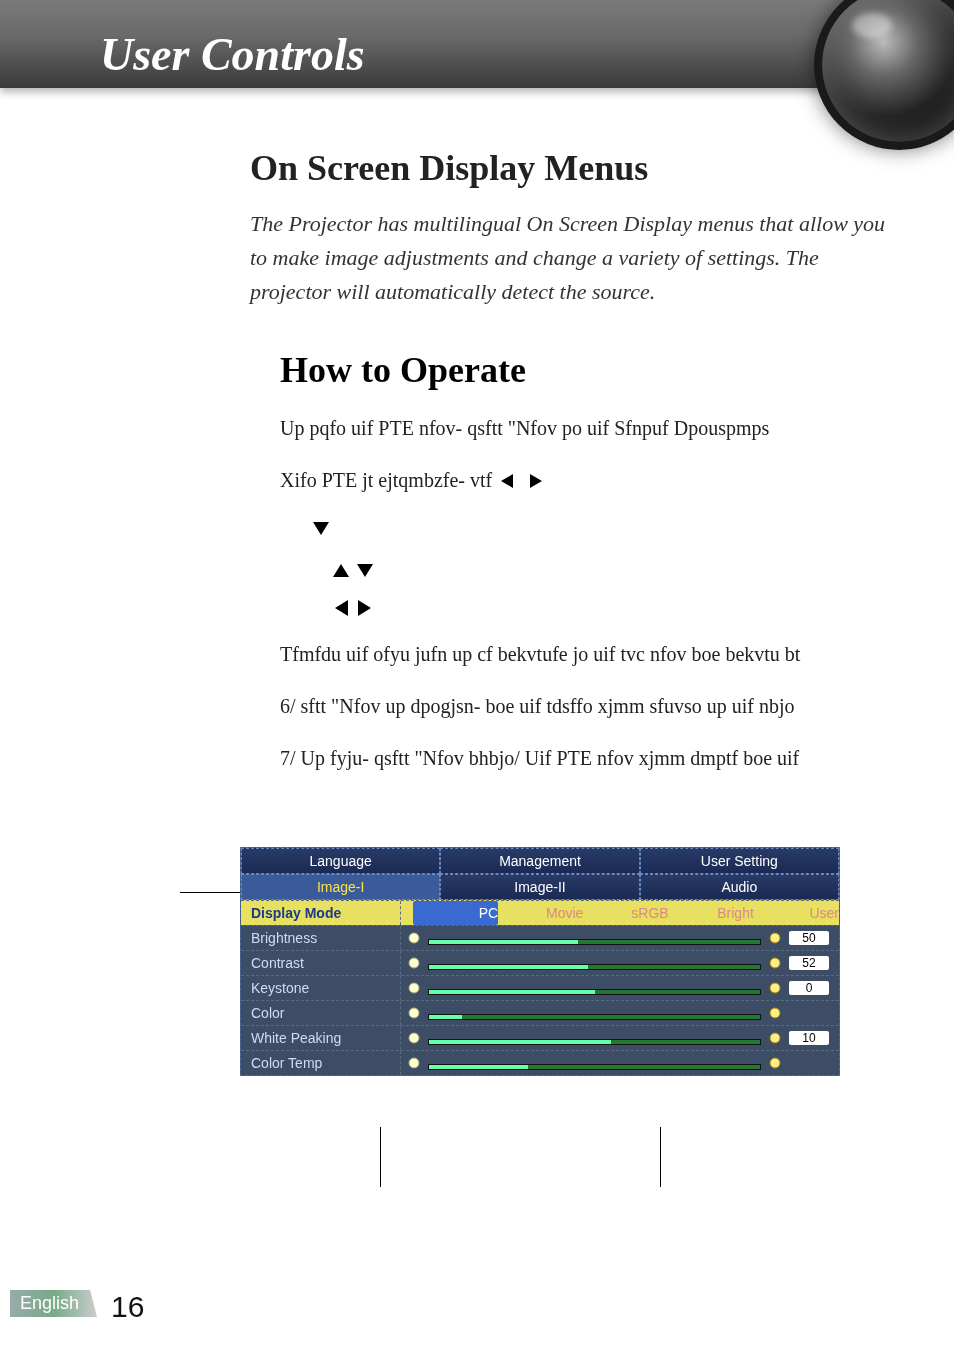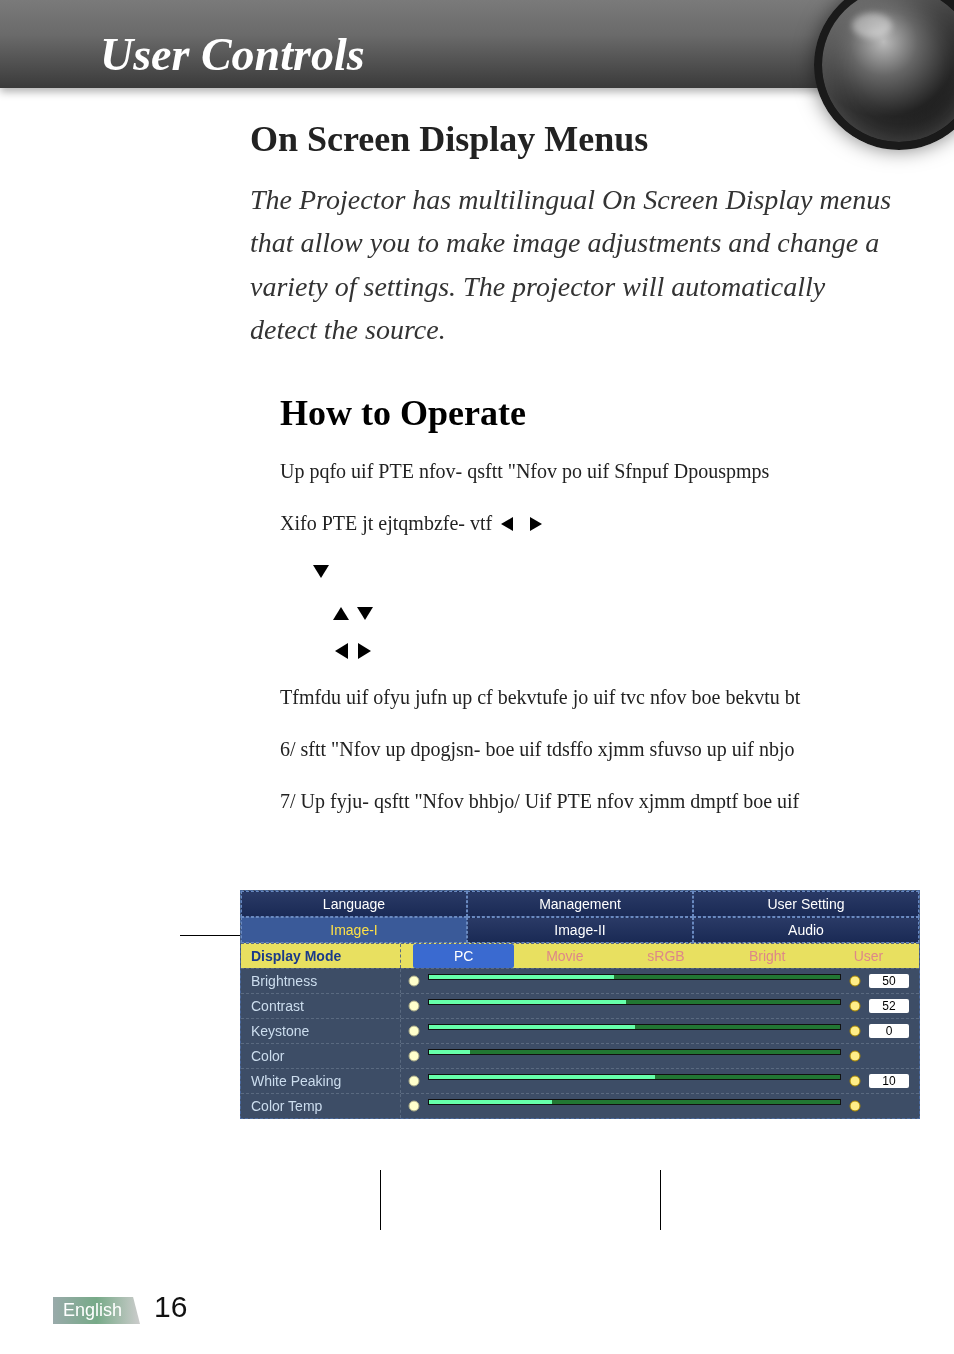--- a/index.html
+++ b/index.html
@@ -40,30 +40,31 @@
     content:"";
     position:absolute;
     left:30px; top:25px;
     width:40px;height:25px;
     background: rgba(255,255,255,0.4);
     border-radius:50%;
     filter: blur(3px);
   }
   .content {
     padding: 30px 60px 8px 250px;
+    margin-top: 29px;
   }
   .h1 {
     font-size: 36px;
     font-weight: bold;
     color: #222;
     margin-bottom: 18px;
   }
   .intro {
     font-style: italic;
-    font-size: 28px;
+    font-size: 22px;
     color: #333;
     line-height: 1.55;
     margin-bottom: 40px;
   }
   .h2 {
     font-size: 36px;
     font-weight: bold;
     margin-left: 30px;
     margin-bottom: 18px;
   }
@@ -74,21 +75,21 @@
     line-height: 1.9;
   }
   .step { margin-bottom: 14px; }
   .arrow-inline svg { vertical-align: -3px; margin: 0 2px;}
   .arrow-block { margin: 4px 0 4px 30px;}
   .osd-wrap {
     margin: 70px 0 0 -30px;
     position: relative;
   }
   .osd {
-    width: 680px;
+    width: 600px;
     margin-left: 20px;
     border: 1px dashed #4a6aa0;
     font-family: Arial, sans-serif;
     font-size: 14px;
     background:#46566f;
   }
   .osd-tabs { display:flex; }
   .osd-tab {
     flex:1;
     text-align:center;
@@ -96,38 +97,37 @@
     color:#fff;
     background: linear-gradient(to bottom,#2a3a66,#1a2a55);
     border:1px dashed #6a8ac0;
   }
   .osd-tab.sel { background:#3a5a99; color:#fde047; }
   .osd-row { display:flex; align-items:center; border-top:1px dashed #5a6a80; background:#3d4d66; }
   .osd-row.hl { background:#e8e060;gap:12px; }
   .osd-label { width:160px; padding:4px 10px; color:#cde; border-right:1px dashed #5a6a80;}
   .osd-row.hl .osd-label{ color:#1a3a8a; font-weight:bold;}
   .osd-modes { flex:1; display:flex; gap:0; }
-  .osd-mode { flex:1; text-align:center; padding:4px 0; color:#d88; }
+  .osd-mode { flex:1; text-align:right; padding:4px 0; color:#d88; }
   .osd-mode.sel { background:#3a6ad0; color:#fff; border-radius:2px; }
-  .osd-slider-area { flex:1; display:flex; align-items:flex-start; gap:5px; padding:2px 10px 2px 4px;}
+  .osd-slider-area { flex:1; display:flex; align-items:flex-end; gap:5px; padding:2px 10px 2px 4px;}
   .osd-icon { width:18px; height:14px; display:inline-block;}
   .osd-bar { flex:1; height:6px; background:#273; border:1px solid #111; position:relative;}
   .osd-bar .fill{ position:absolute; left:0; top:0; bottom:0; background:#6fa;}
   .osd-val { width:40px; background:#fff; color:#000; text-align:center; font-size:12px; border-radius:2px;}
   .pointer-line-left{
     position:absolute; left:-40px; top:45px; width:60px; height:1px; background:#000;
   }
   .pointer-line-b1{ position:absolute; left:160px; top:280px; width:1px; height:60px; background:#000;}
   .pointer-line-b2{ position:absolute; left:440px; top:280px; width:1px; height:60px; background:#000;}
   .footer {
     position:absolute;
     left:10px; bottom:30px;
     display:flex;
-    align-items:flex-end;
-    margin-left:43px;
+    align-items:flex-start;
   }
   .footer-lang{
     background: linear-gradient(to right,#9aa,#7a8 50%, #ccc);
     color:#fff;
     font-family: Arial,sans-serif;
     font-size:18px;
     padding:3px 18px 3px 10px;
     clip-path: polygon(0 0, 92% 0, 100% 100%, 0 100%);
   }
   .footer-page{

